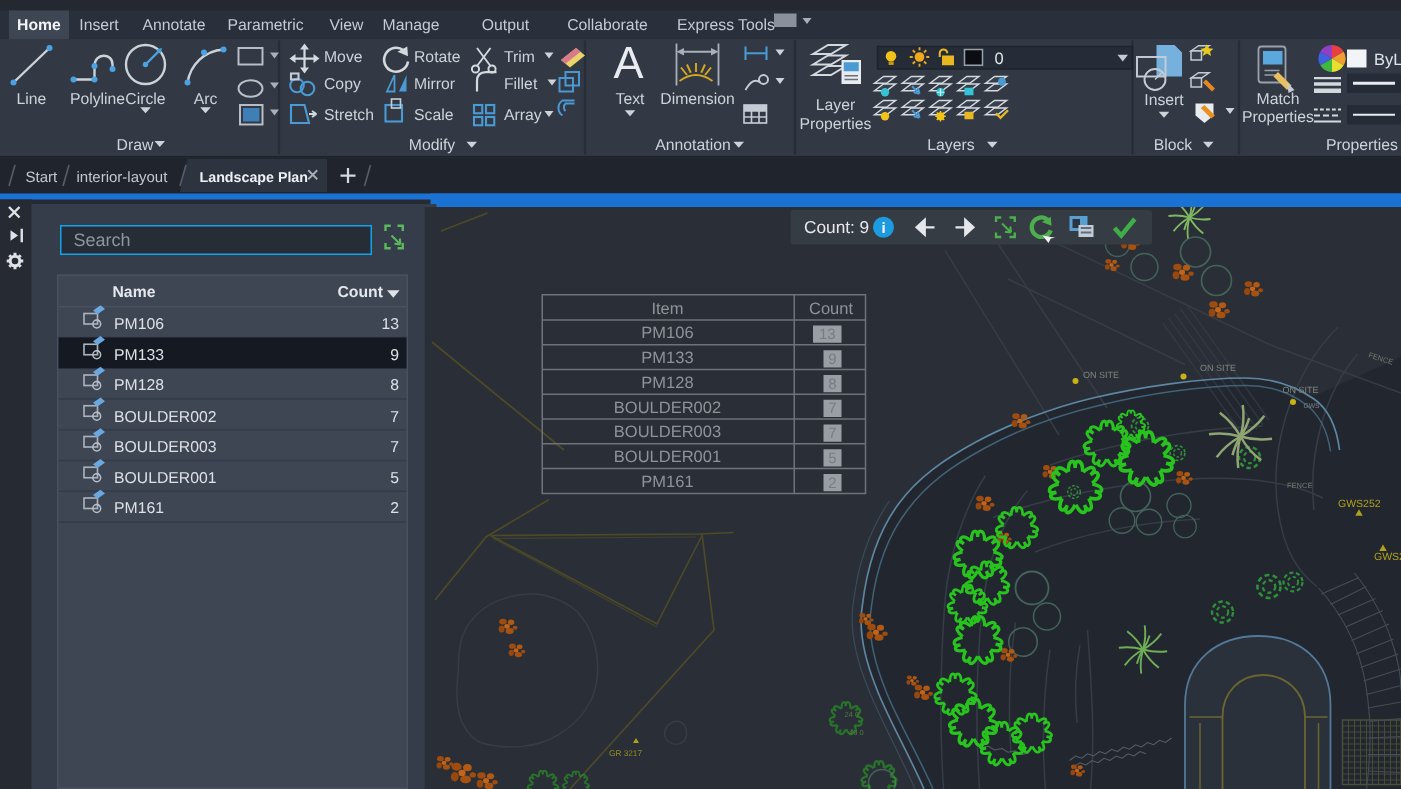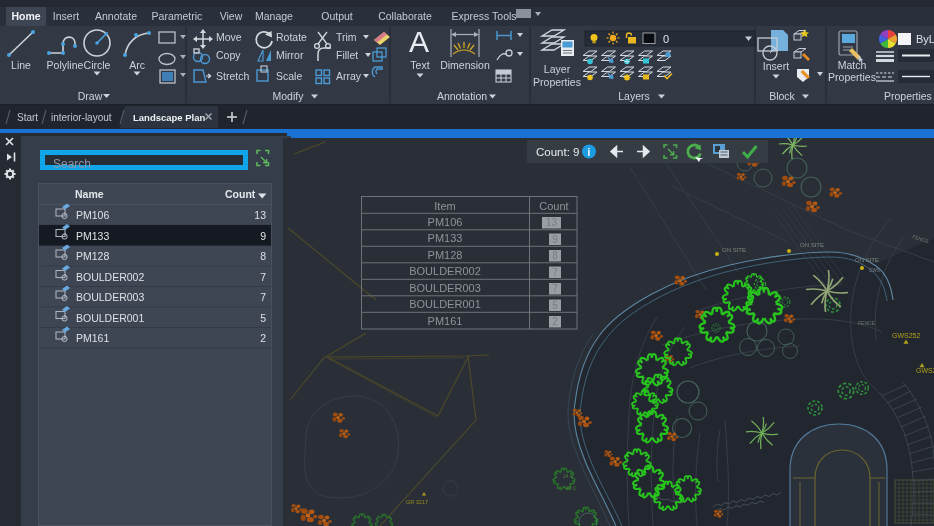--- a/index.html
+++ b/index.html
@@ -7,21 +7,21 @@
   .abs{position:absolute;}
   #menubar{left:0;top:0;width:934px;height:26px;background:#2a303b;}
   #menutop{left:0;top:0;width:934px;height:7px;background:#232831;}
   #ribbon{left:0;top:26px;width:934px;height:79px;background:#323945;}
   #tabbar{left:0;top:105px;width:934px;height:24px;background:#20252d;}
   #bluebar1{left:0;top:129px;width:934px;height:4px;background:#1a72d4;}
   #bluebar2{left:287px;top:129px;width:647px;height:9px;background:#1a72d4;}
   #lstrip{left:0;top:133px;width:21px;height:393px;background:#262b33;}
   #lpanel{left:21px;top:136px;width:270px;height:390px;background:#363d4a;}
   #listbox{left:38px;top:183px;width:234px;height:343px;background:#3e4654;border:1px solid #49505e;box-sizing:border-box;}
-  #searchbox{left:40px;top:150px;width:208px;height:20px;background:#272d37;border:5px solid #0ea5e9;box-sizing:border-box;color:#8d95a2;font-size:12px;line-height:18px;padding-left:8px;}
+  #searchbox{left:40px;top:150px;width:208px;height:20px;background:#272d37;border:1px solid #0ea5e9;box-sizing:border-box;color:#8d95a2;font-size:12px;line-height:18px;padding-left:8px;}
   #drawwrap{left:283px;top:138px;width:651px;height:388px;}
   #counttb{left:527px;top:140px;width:241px;height:23px;background:#363c44;border-radius:2px;}
 </style>
 </head>
 <body>
 <div class="abs" id="menubar"></div>
 <div class="abs" id="menutop"></div>
 <div class="abs" id="ribbon"></div>
 <svg class="abs" style="left:0;top:0" width="934" height="105" viewBox="0 0 934 105">
 <g font-family="Liberation Sans, sans-serif">

